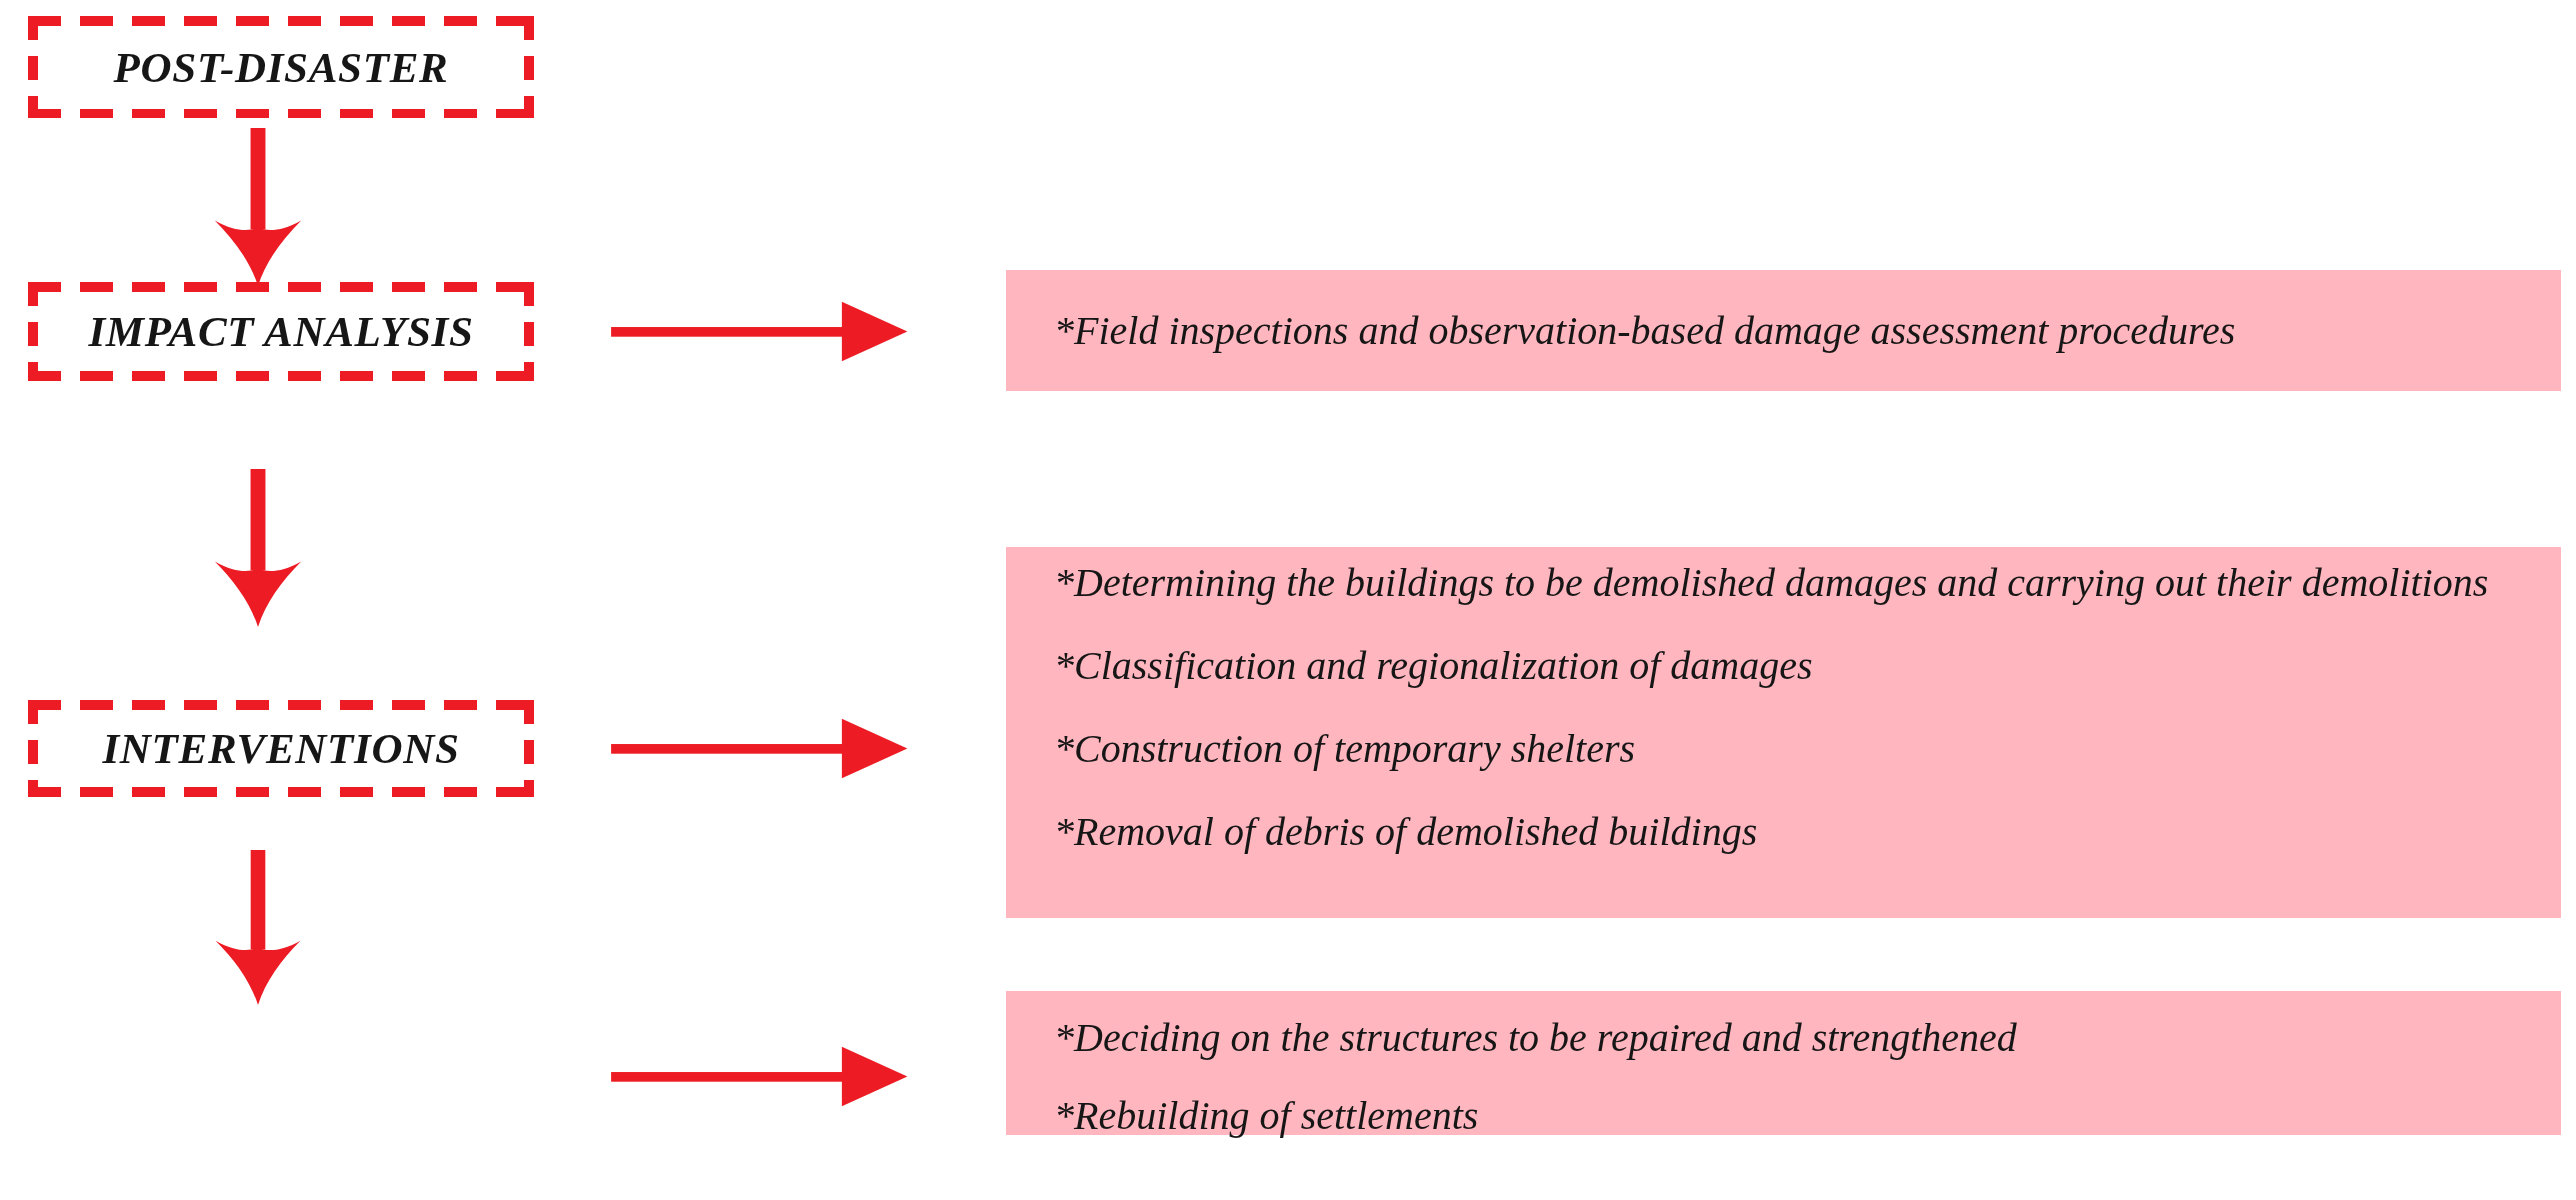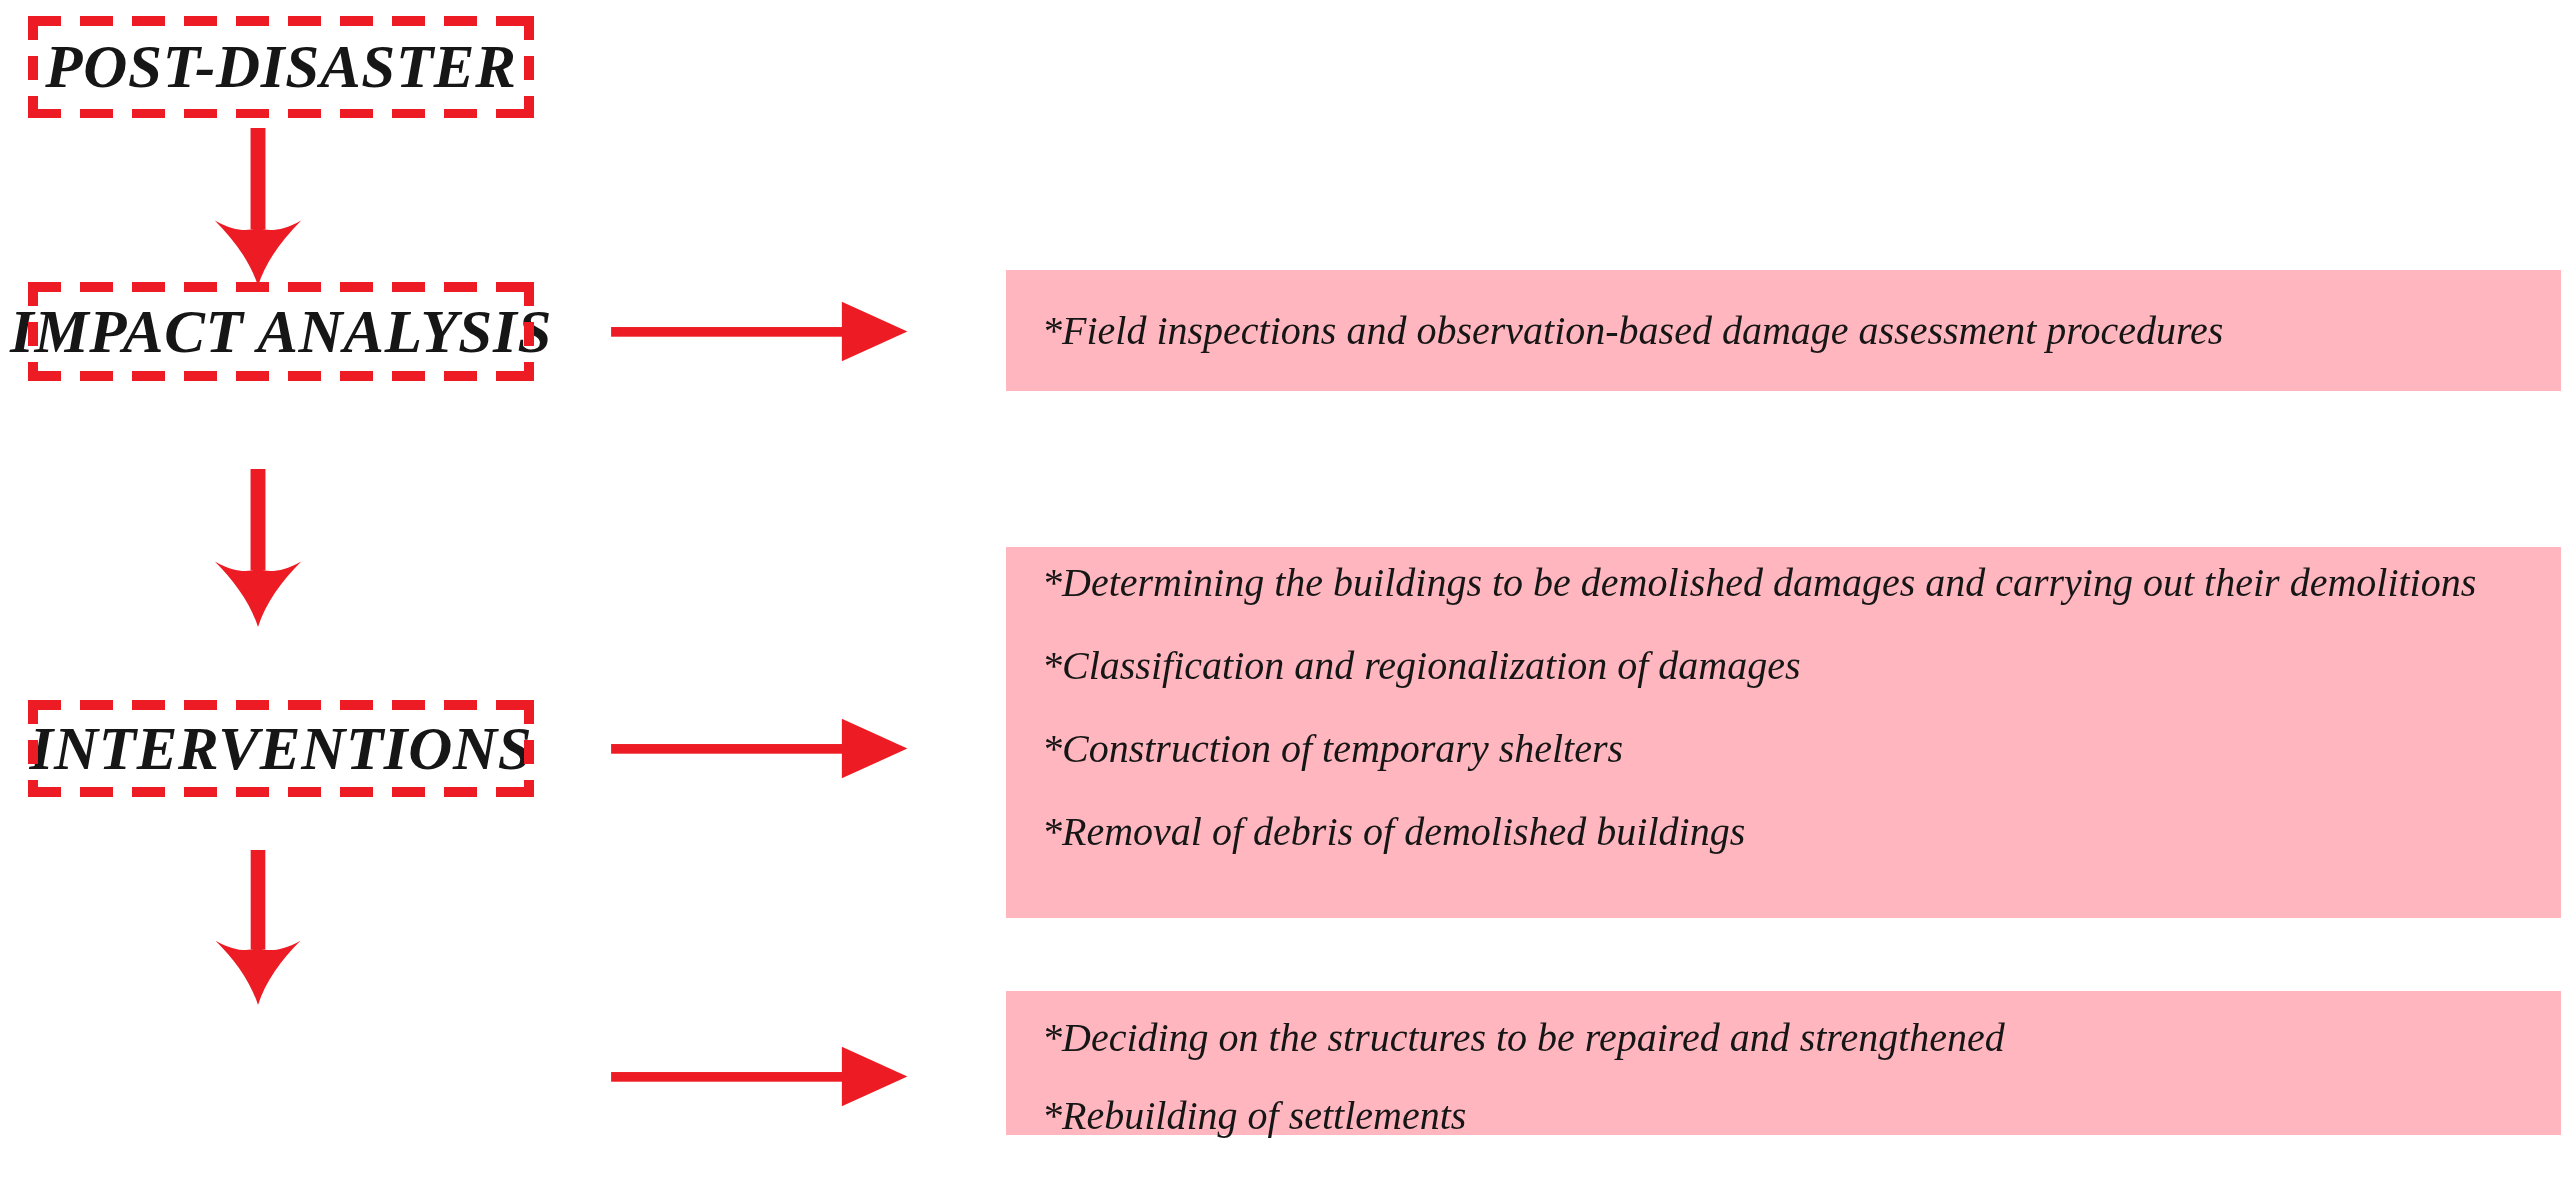--- a/index.html
+++ b/index.html
@@ -17,39 +17,39 @@
   }
   
   .stage-box{
     position:absolute;
     left:28px;width:506px;
     display:flex;align-items:center;justify-content:center;
     box-sizing:border-box;
   }
   .stage-label{
     font-style:italic;font-weight:bold;
-    font-size:61px;color:var(--ink);
+    font-size:43px;color:var(--ink);
     letter-spacing:0.7px;white-space:nowrap;
   }
   .dash{position:absolute;pointer-events:none;}
   .dash-t{top:0;left:0;right:0;height:9.7px;
     background:repeating-linear-gradient(90deg,var(--red) 0 33px,transparent 33px 52px);}
   .dash-b{bottom:0;left:0;right:0;height:9.7px;
     background:repeating-linear-gradient(90deg,var(--red) 0 33px,transparent 33px 52px);}
   .dash-l{top:0;bottom:0;left:0;width:9.7px;
     background:repeating-linear-gradient(180deg,var(--red) 0 24px,transparent 24px 40px);}
   .dash-r{top:0;bottom:0;right:0;width:9.7px;
     background:repeating-linear-gradient(180deg,var(--red) 0 24px,transparent 24px 40px);}
   
   .detail-panel{
     position:absolute;
     left:1006px;width:1555px;
     background:var(--pink);
     box-sizing:border-box;
-    padding-left:36px;padding-right:41px;
+    padding-left:48px;padding-right:41px;
   }
   .panel-item{
     font-style:italic;
     font-size:40px;line-height:49px;
     color:var(--ink);
   }
   .panel-item + .panel-item{margin-top:34px;}
   .arrow{position:absolute;}
 </style>
 </head>

